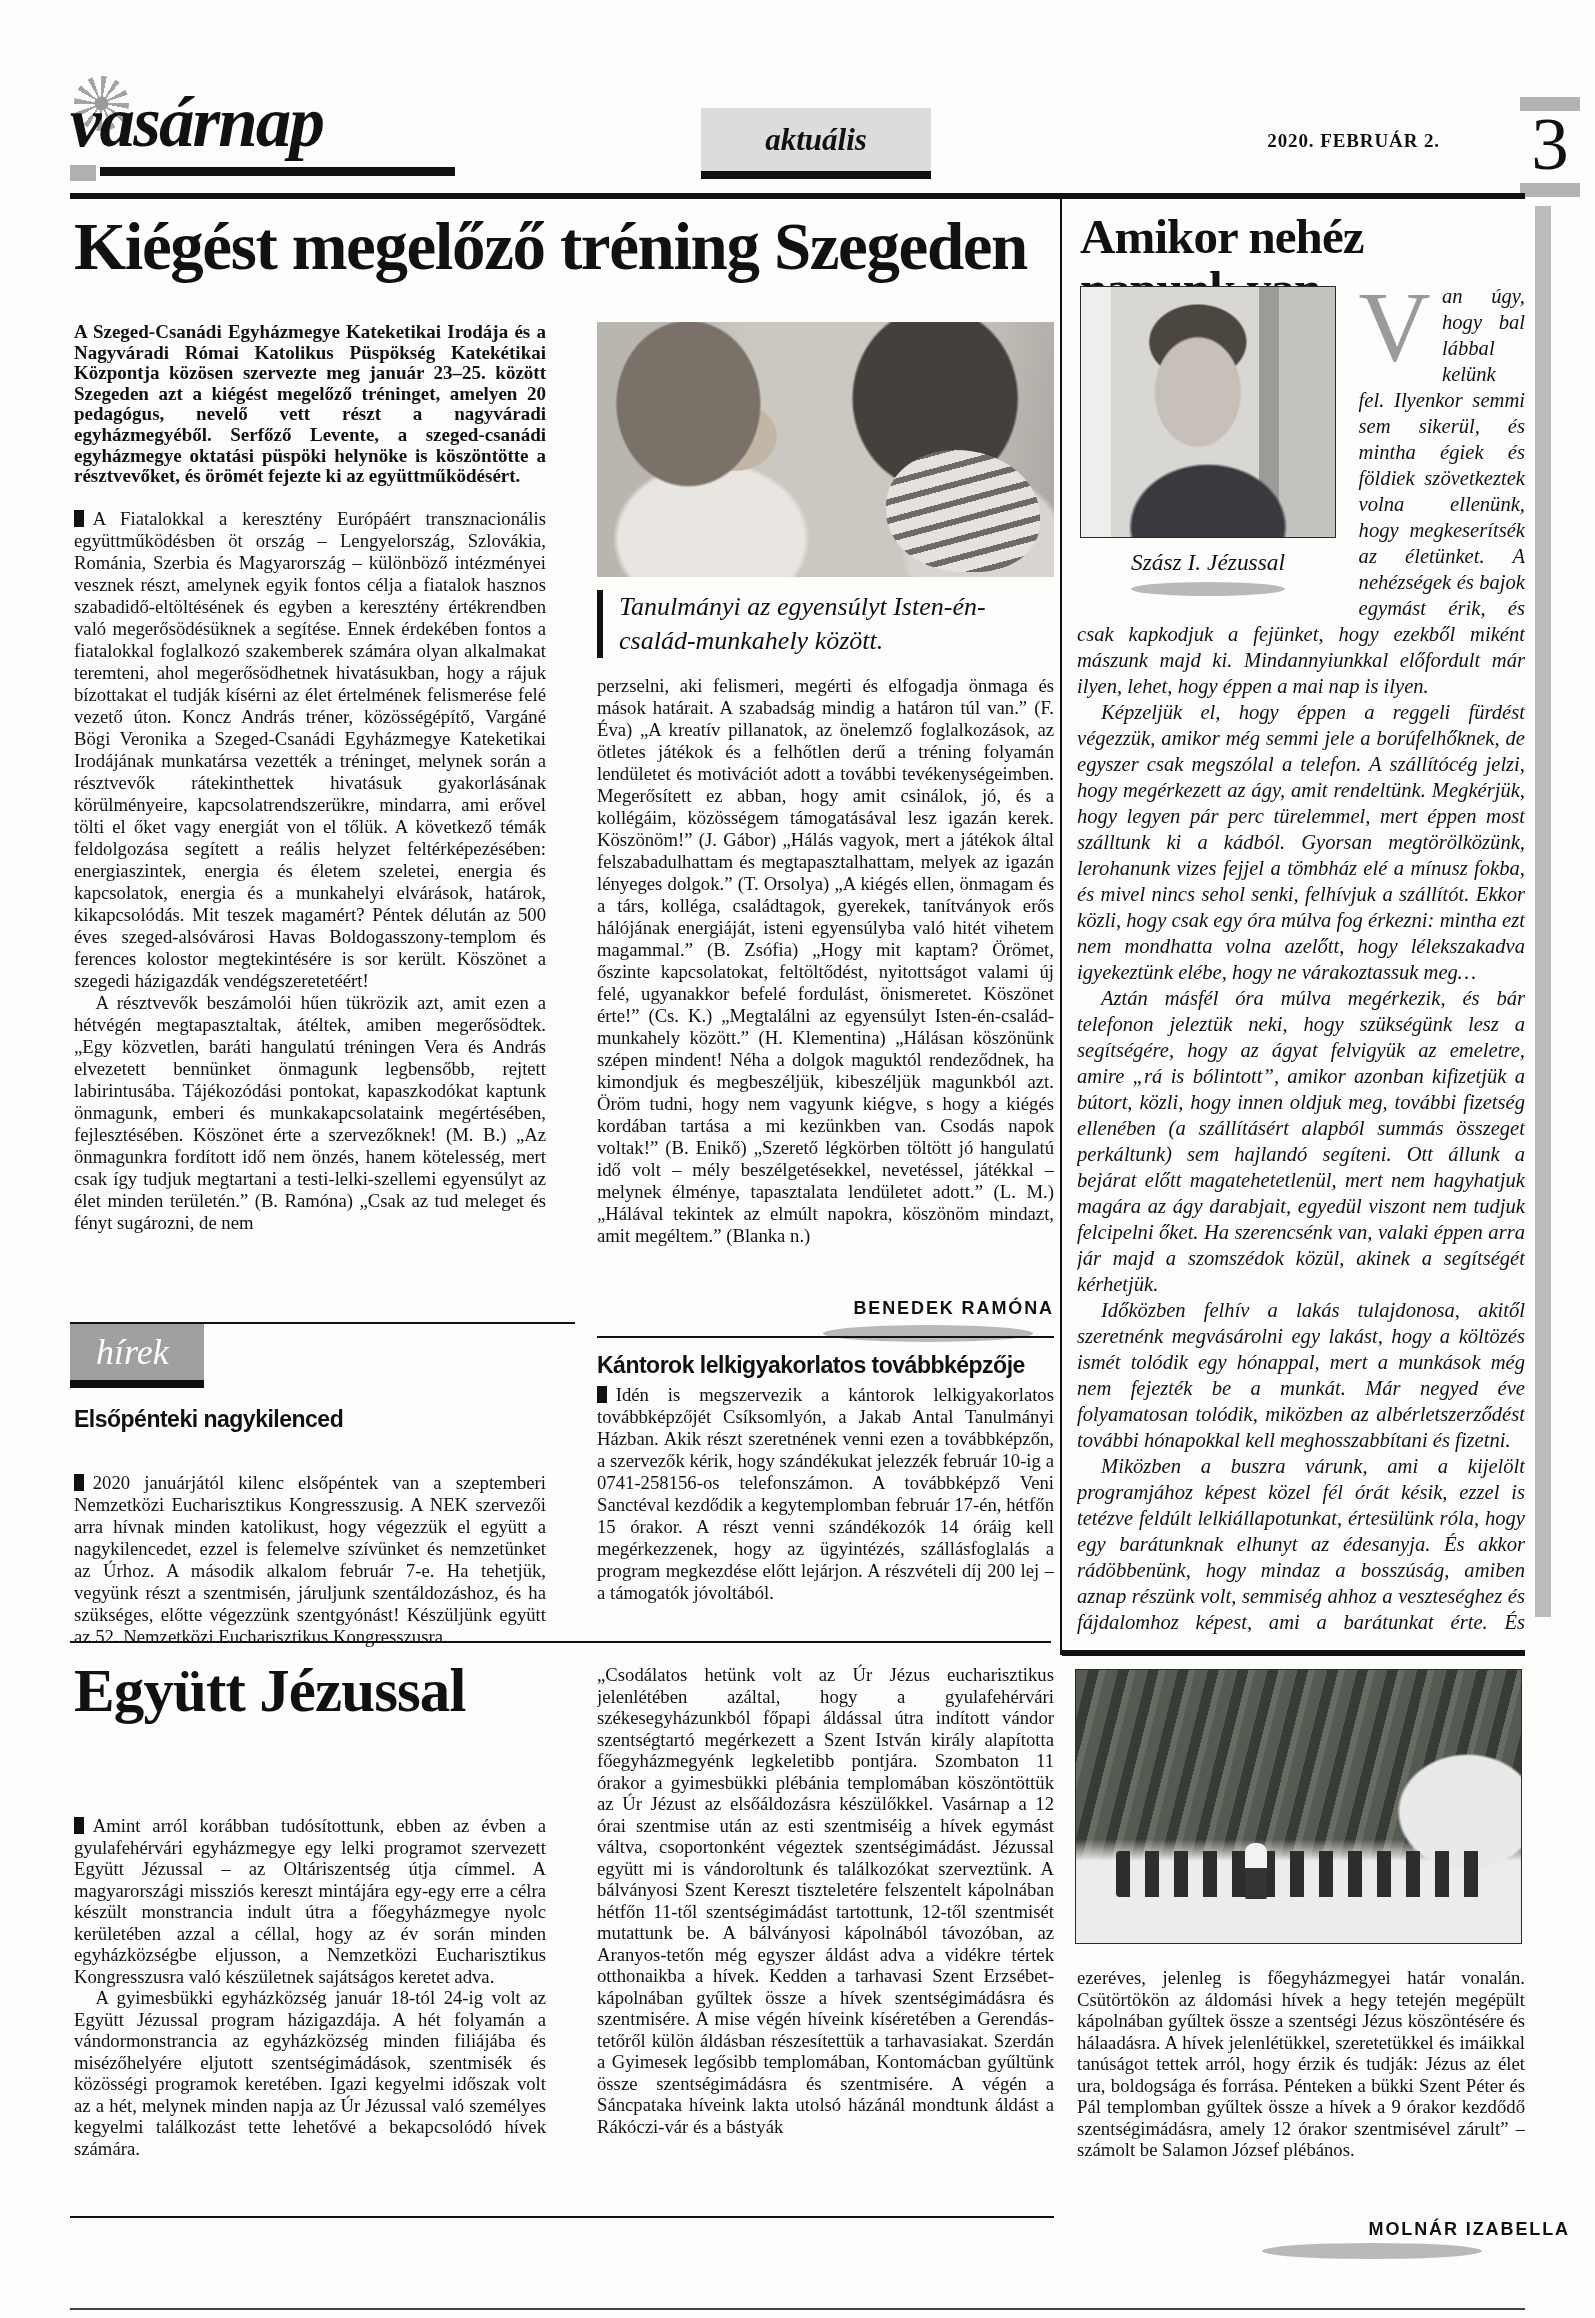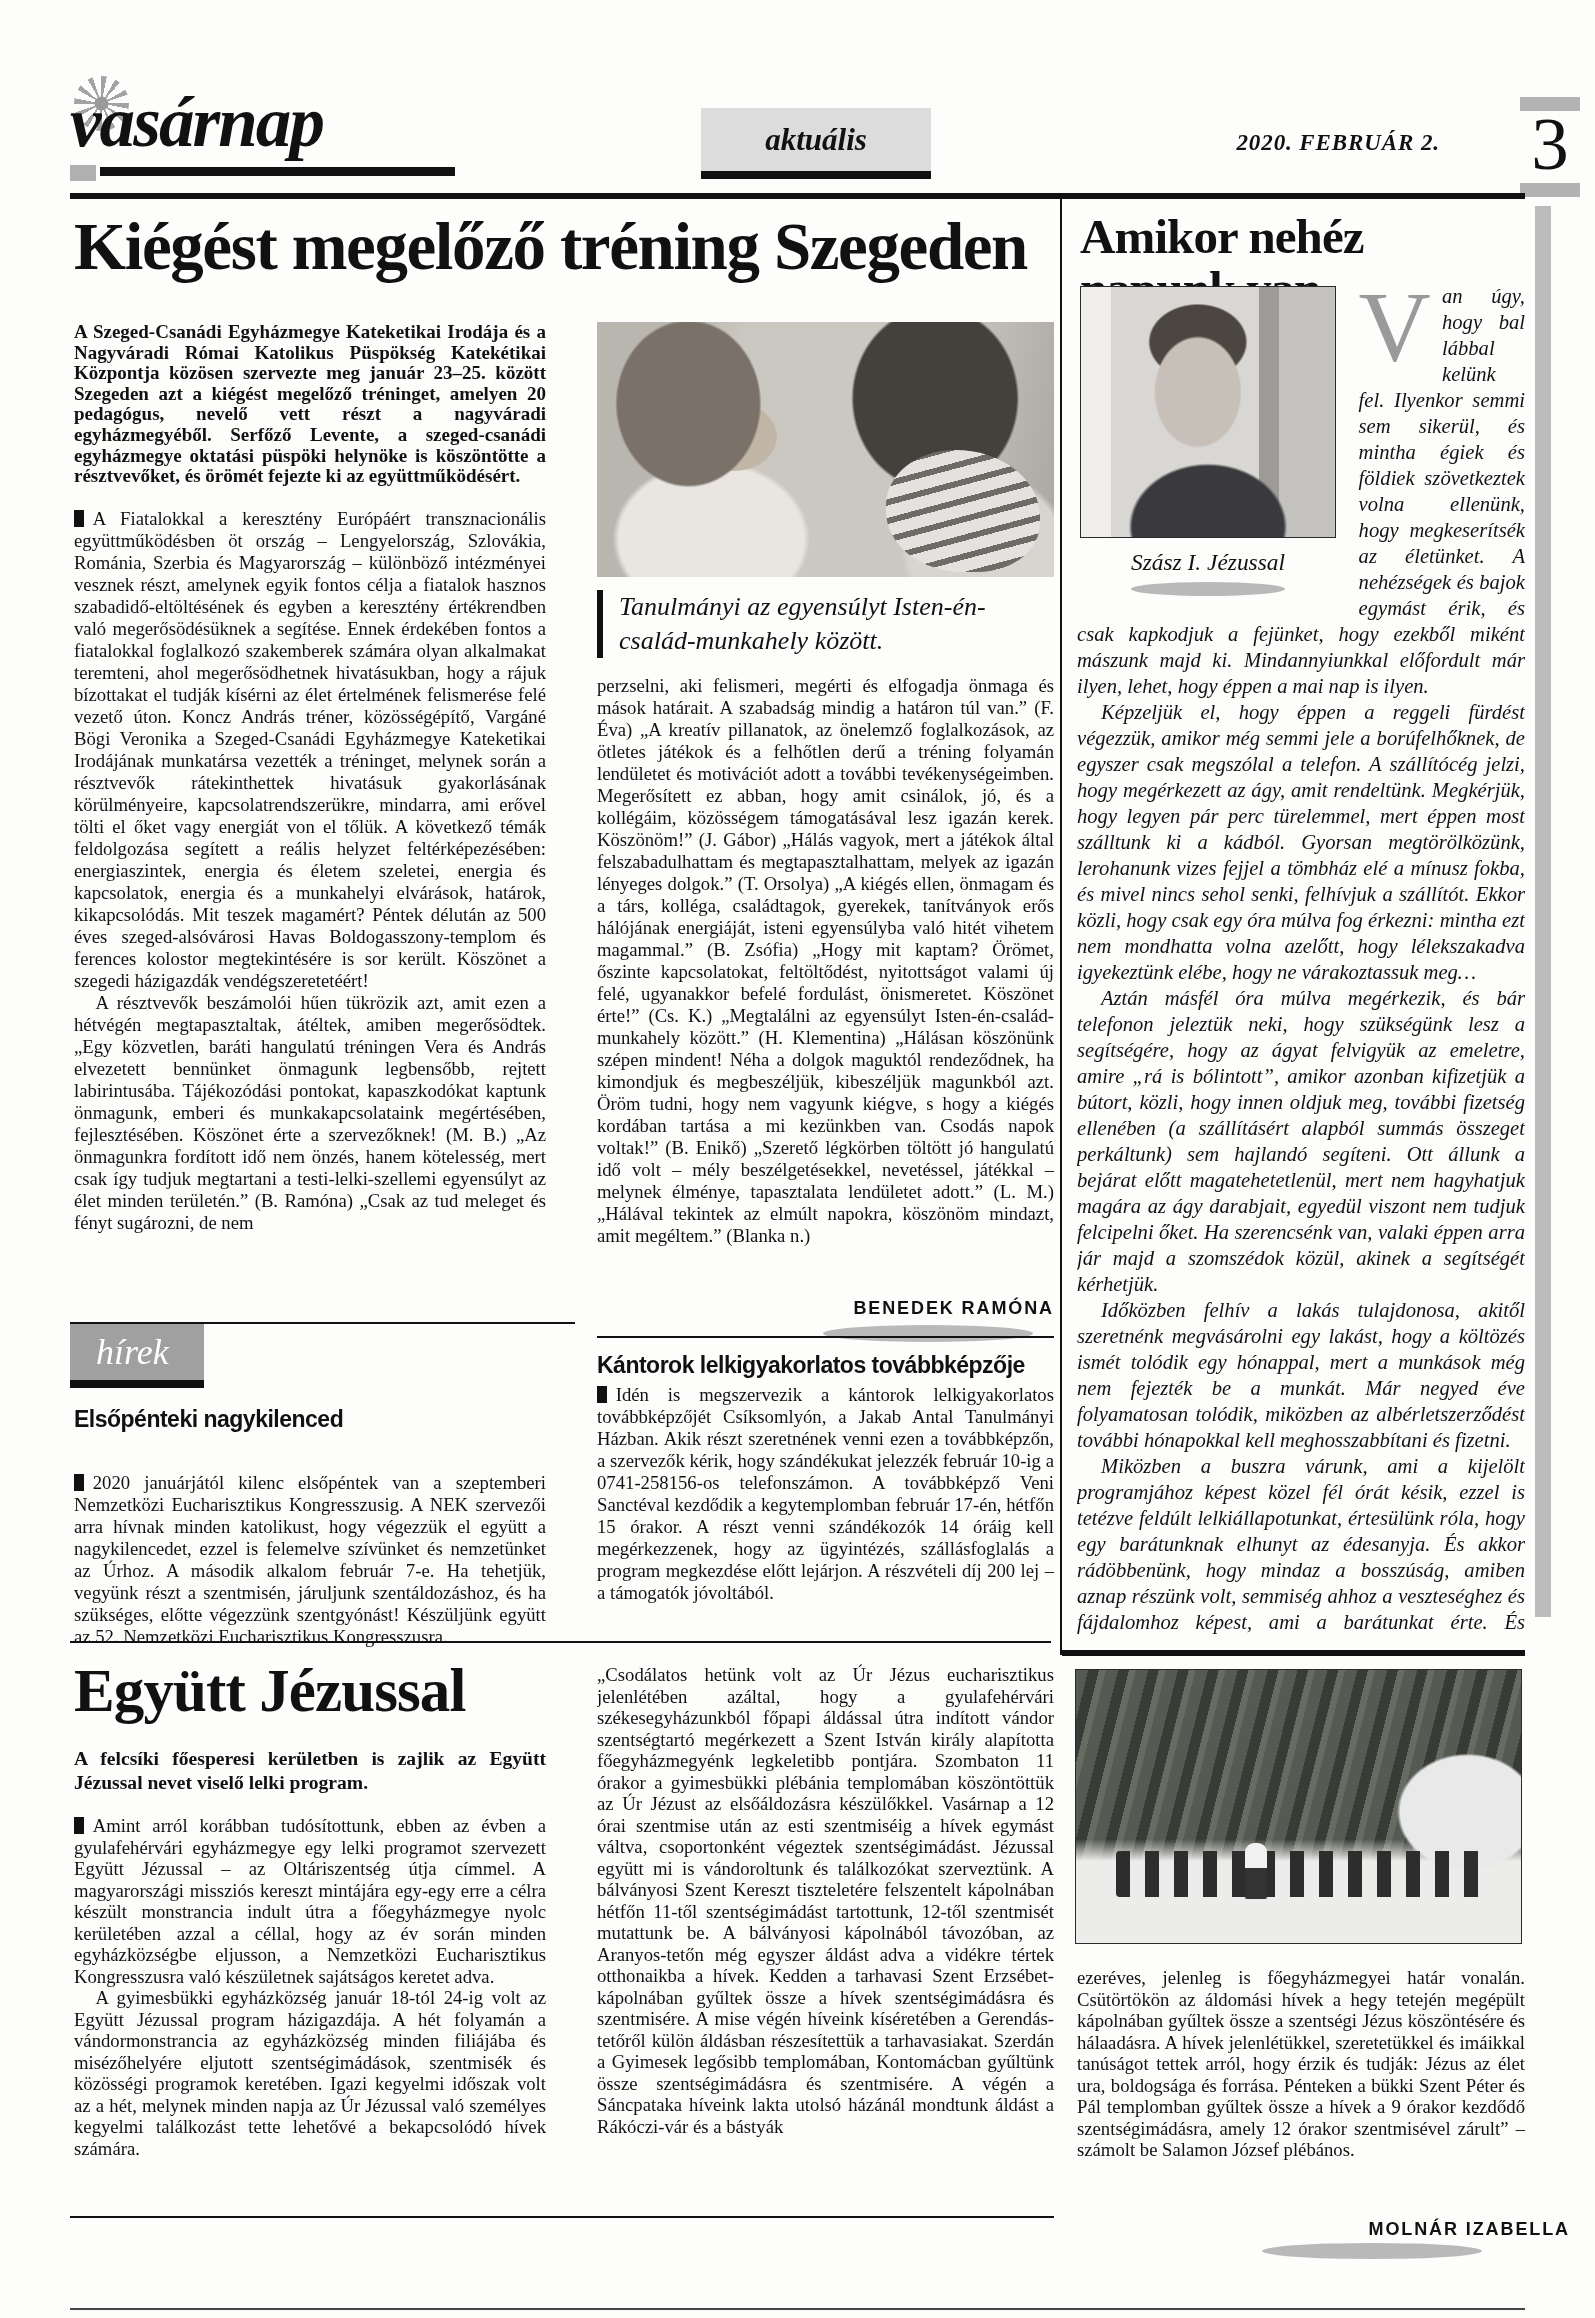--- a/index.html
+++ b/index.html
@@ -14,21 +14,21 @@
                repeating-conic-gradient(#a3a3a3 0 11deg, rgba(0,0,0,0) 11deg 30deg);}
   .masthead-word{position:absolute;left:0;top:0;font-style:italic;font-weight:bold;
     font-size:71px;line-height:70px;letter-spacing:-1.9px;}
   .masthead-sq{position:absolute;left:0;top:78px;width:26px;height:16px;background:#b0b0b0;}
   .masthead-bar{position:absolute;left:30px;top:80px;width:355px;height:9.3px;background:#111;}
   .section-box{position:absolute;left:701px;top:108px;width:230px;height:63px;background:#dcdcdc;
     display:flex;align-items:center;justify-content:center;}
   .section-box span{font-style:italic;font-weight:bold;font-size:31px;}
   .section-bar{position:absolute;left:701px;top:171px;width:230px;height:8px;background:#111;}
   .page-date{position:absolute;left:1150px;top:130px;width:290px;text-align:right;
-    font-weight:bold;font-size:23px;letter-spacing:0.9px;font-style:italic;}
+    font-weight:bold;font-size:19px;letter-spacing:0.9px;}
   .pn-bar{position:absolute;left:1520px;width:60px;height:14px;background:#b3b3b3;}
   .pn-bar.top{top:97px;} .pn-bar.bot{top:183px;}
   .pn-num{position:absolute;left:1520px;top:104px;width:60px;text-align:center;
     font-size:75px;line-height:79px;font-weight:400;}
   .top-rule{position:absolute;left:70px;top:193px;width:1455px;height:6px;background:#111;}
   .v-divider{position:absolute;left:1060px;top:193px;width:2.3px;height:1462px;background:#111;}
   .right-band{position:absolute;left:1535px;top:206px;width:16px;height:1411px;background:#bcbcbc;}
 
   
   .just{text-align:justify;hyphens:none;}
@@ -209,21 +209,20 @@
     <p>Képzeljük el, hogy éppen a reggeli fürdést végezzük, amikor még semmi jele a borúfelhőknek, de egyszer csak megszólal a telefon. A szállítócég jelzi, hogy megérkezett az ágy, amit rendeltünk. Megkérjük, hogy legyen pár perc türelemmel, mert éppen most szálltunk ki a kádból. Gyorsan megtörölközünk, lerohanunk vizes fejjel a tömbház elé a mínusz fokba, és mivel nincs sehol senki, felhívjuk a szállítót. Ekkor közli, hogy csak egy óra múlva fog érkezni: mintha ezt nem mondhatta volna azelőtt, hogy lélekszakadva igyekeztünk elébe, hogy ne várakoztassuk meg…</p>
     <p>Aztán másfél óra múlva megérkezik, és bár telefonon jeleztük neki, hogy szükségünk lesz a segítségére, hogy az ágyat felvigyük az emeletre, amire „rá is bólintott”, amikor azonban kifizetjük a bútort, közli, hogy innen oldjuk meg, további fizetség ellenében (a szállításért alapból summás összeget perkáltunk) sem hajlandó segíteni. Ott állunk a bejárat előtt magatehetetlenül, mert nem hagyhatjuk magára az ágy darabjait, egyedül viszont nem tudjuk felcipelni őket. Ha szerencsénk van, valaki éppen arra jár majd a szomszédok közül, akinek a segítségét kérhetjük.</p>
     <p>Időközben felhív a lakás tulajdonosa, akitől szeretnénk megvásárolni egy lakást, hogy a költözés ismét tolódik egy hónappal, mert a munkások még nem fejezték be a munkát. Már negyed éve folyamatosan tolódik, miközben az albérletszerződést további hónapokkal kell meghosszabbítani és fizetni.</p>
     <p>Miközben a buszra várunk, ami a kijelölt programjához képest közel fél órát késik, ezzel is tetézve feldúlt lelkiállapotunkat, értesülünk róla, hogy egy barátunknak elhunyt az édesanyja. És akkor rádöbbenünk, hogy mindaz a bosszúság, amiben aznap részünk volt, semmiség ahhoz a veszteséghez és fájdalomhoz képest, ami a barátunkat érte. És semmiség Jézus keresztjéhez képest is, aki a kínhalált vállalta értünk. Ettől persze nem lesz jobb nekünk, a düh, a harag, a tehetetlenség, a csalódottság és fájdalom érzése nem múlik el egyik pillanatról a másikra, azonban ezzel a felismeréssel változtathatunk a hozzáállásunkon. A felgyülemlett feszültséget és energiát hatékony erővé formálhatjuk, amivel lehet, hogy feldobjuk valaki szintén nehéz napját.</p>
   </div>
   <div class="hd-bottom-rule"></div>
 
   <div class="thin-rule sec-rule"></div>
 
   <h2 class="ej-headline" style="margin:0;">Együtt Jézussal</h2>
-  <div class="ej-lead just">A felcsíki főesperesi kerületben is zajlik az Együtt Jézussal nevet viselő lelki program.</div>
 
   <div class="ej-col1 just">
     <p><span class="sq"></span><span>Amint arról korábban tudósítottunk, ebben az évben a gyulafehérvári egyházmegye egy lelki programot szervezett Együtt Jézussal – az Oltáriszentség útja címmel. A magyarországi missziós kereszt mintájára egy-egy erre a célra készült monstrancia indult útra a főegyházmegye nyolc kerületében azzal a céllal, hogy az év során minden egyházközségbe eljusson, a Nemzetközi Eucharisztikus Kongresszusra való készületnek sajátságos keretet adva.</span></p>
     <p class="indent"><span>A gyimesbükki egyházközség január 18-tól 24-ig volt az Együtt Jézussal program házigazdája. A hét folyamán a vándormonstrancia az egyházközség minden filiájába és misézőhelyére eljutott szentségimádások, szentmisék és közösségi programok keretében. Igazi kegyelmi időszak volt az a hét, melynek minden napja az Úr Jézussal való személyes kegyelmi találkozást tette lehetővé a bekapcsolódó hívek számára.</span></p>
   </div>
 
   <div class="ej-col2 just">
     <p>„Csodálatos hetünk volt az Úr Jézus eucharisztikus jelenlétében azáltal, hogy a gyulafehérvári székesegyházunkból főpapi áldással útra indított vándor szentségtartó megérkezett a Szent István király alapította főegyházmegyénk legkeletibb pontjára. Szombaton 11 órakor a gyimesbükki plébánia templomában köszöntöttük az Úr Jézust az elsőáldozásra készülőkkel. Vasárnap a 12 órai szentmise után az esti szentmiséig a hívek egymást váltva, csoportonként végeztek szentségimádást. Jézussal együtt mi is vándoroltunk és találkozókat szerveztünk. A bálványosi Szent Kereszt tiszteletére felszentelt kápolnában hétfőn 11-től szentségimádást tartottunk, 12-től szentmisét mutattunk be. A bálványosi kápolnából távozóban, az Aranyos-tetőn még egyszer áldást adva a vidékre tértek otthonaikba a hívek. Kedden a tarhavasi Szent Erzsébet-kápolnában gyűltek össze a hívek szentségimádásra és szentmisére. A mise végén híveink kíséretében a Gerendás-tetőről külön áldásban részesítettük a tarhavasiakat. Szerdán a Gyimesek legősibb templomában, Kontomácban gyűltünk össze szentségimádásra és szentmisére. A végén a Sáncpataka híveink lakta utolsó házánál mondtunk áldást a Rákóczi-vár és a bástyák</p>
   </div>
 

